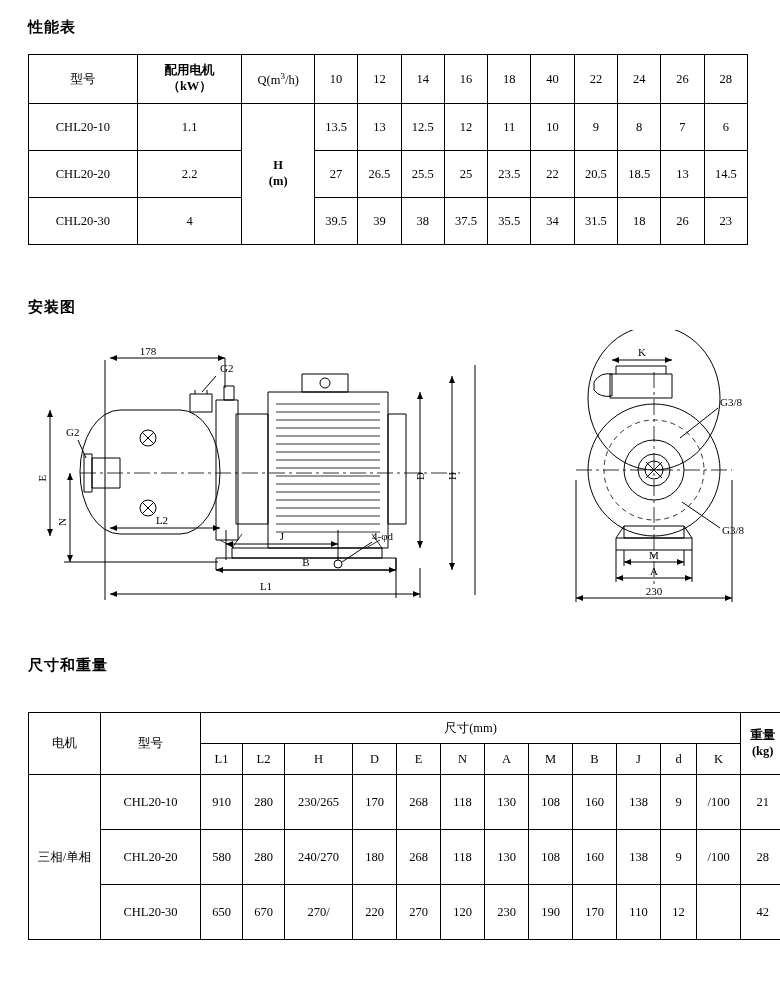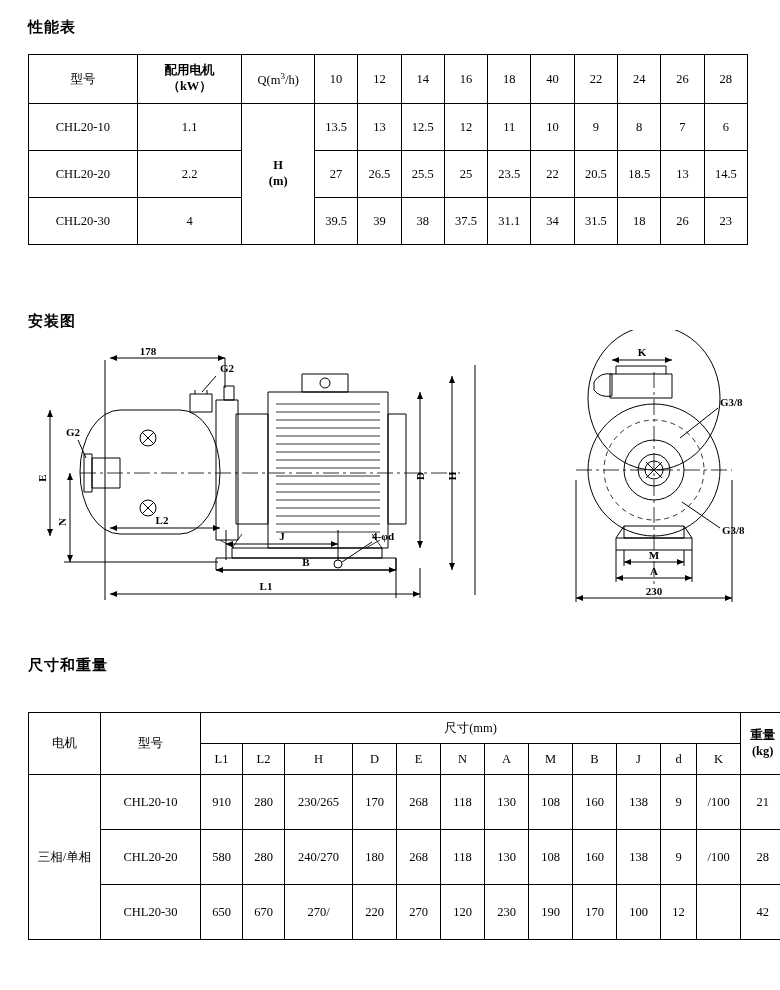--- a/index.html
+++ b/index.html
@@ -35,22 +35,22 @@
     font-size:12.5px;
     padding:0;
   }
   .perf-table{position:absolute;left:0;top:36px;width:720px;}
   .perf-table td{height:46px;}
   .perf-table .r1 td{height:48px;}
   .hcell{line-height:1.25;font-weight:bold;}
   .sup{font-size:9px;vertical-align:super;}
 
   
-  .install-title{position:absolute;left:28px;top:312px;text-align:center;}
-  .drawing{position:absolute;left:20px;top:330px;width:740px;height:300px;font-weight:bold;}
+  .install-title{position:absolute;left:28px;top:298px;text-align:center;}
+  .drawing{position:absolute;left:20px;top:330px;width:740px;height:300px;}
 
   
   .dim-title{position:absolute;left:28px;top:656px;}
   .dim-table{position:absolute;left:28px;top:712px;width:720px;}
   .dim-table td{height:30px;font-size:12.5px;}
   .dim-table td.body{height:54px;}
   svg text{font-family:"Liberation Serif", serif;}
 </style>
 </head>
 <body>
@@ -134,21 +134,21 @@
         <td>14.5</td>
       </tr>
 
       <tr>
         <td>CHL20-30</td>
         <td>4</td>
         <td>39.5</td>
         <td>39</td>
         <td>38</td>
         <td>37.5</td>
-        <td>31.1</td>
+        <td>35.5</td>
         <td>34</td>
         <td>31.5</td>
         <td>18</td>
         <td>26</td>
         <td>23</td>
       </tr>
     </tbody>
       </table>
   </div>
 
@@ -434,21 +434,21 @@
       <td class="body">CHL20-30</td>
       <td class="body">650</td>
       <td class="body">670</td>
       <td class="body">270/</td>
       <td class="body">220</td>
       <td class="body">270</td>
       <td class="body">120</td>
       <td class="body">230</td>
       <td class="body">190</td>
       <td class="body">170</td>
-      <td class="body">100</td>
+      <td class="body">110</td>
       <td class="body">12</td>
       <td class="body"></td>
       <td class="body">42</td>
     </tr>
   </tbody>
     </table>
 
 </div>
 
 </body></html>

